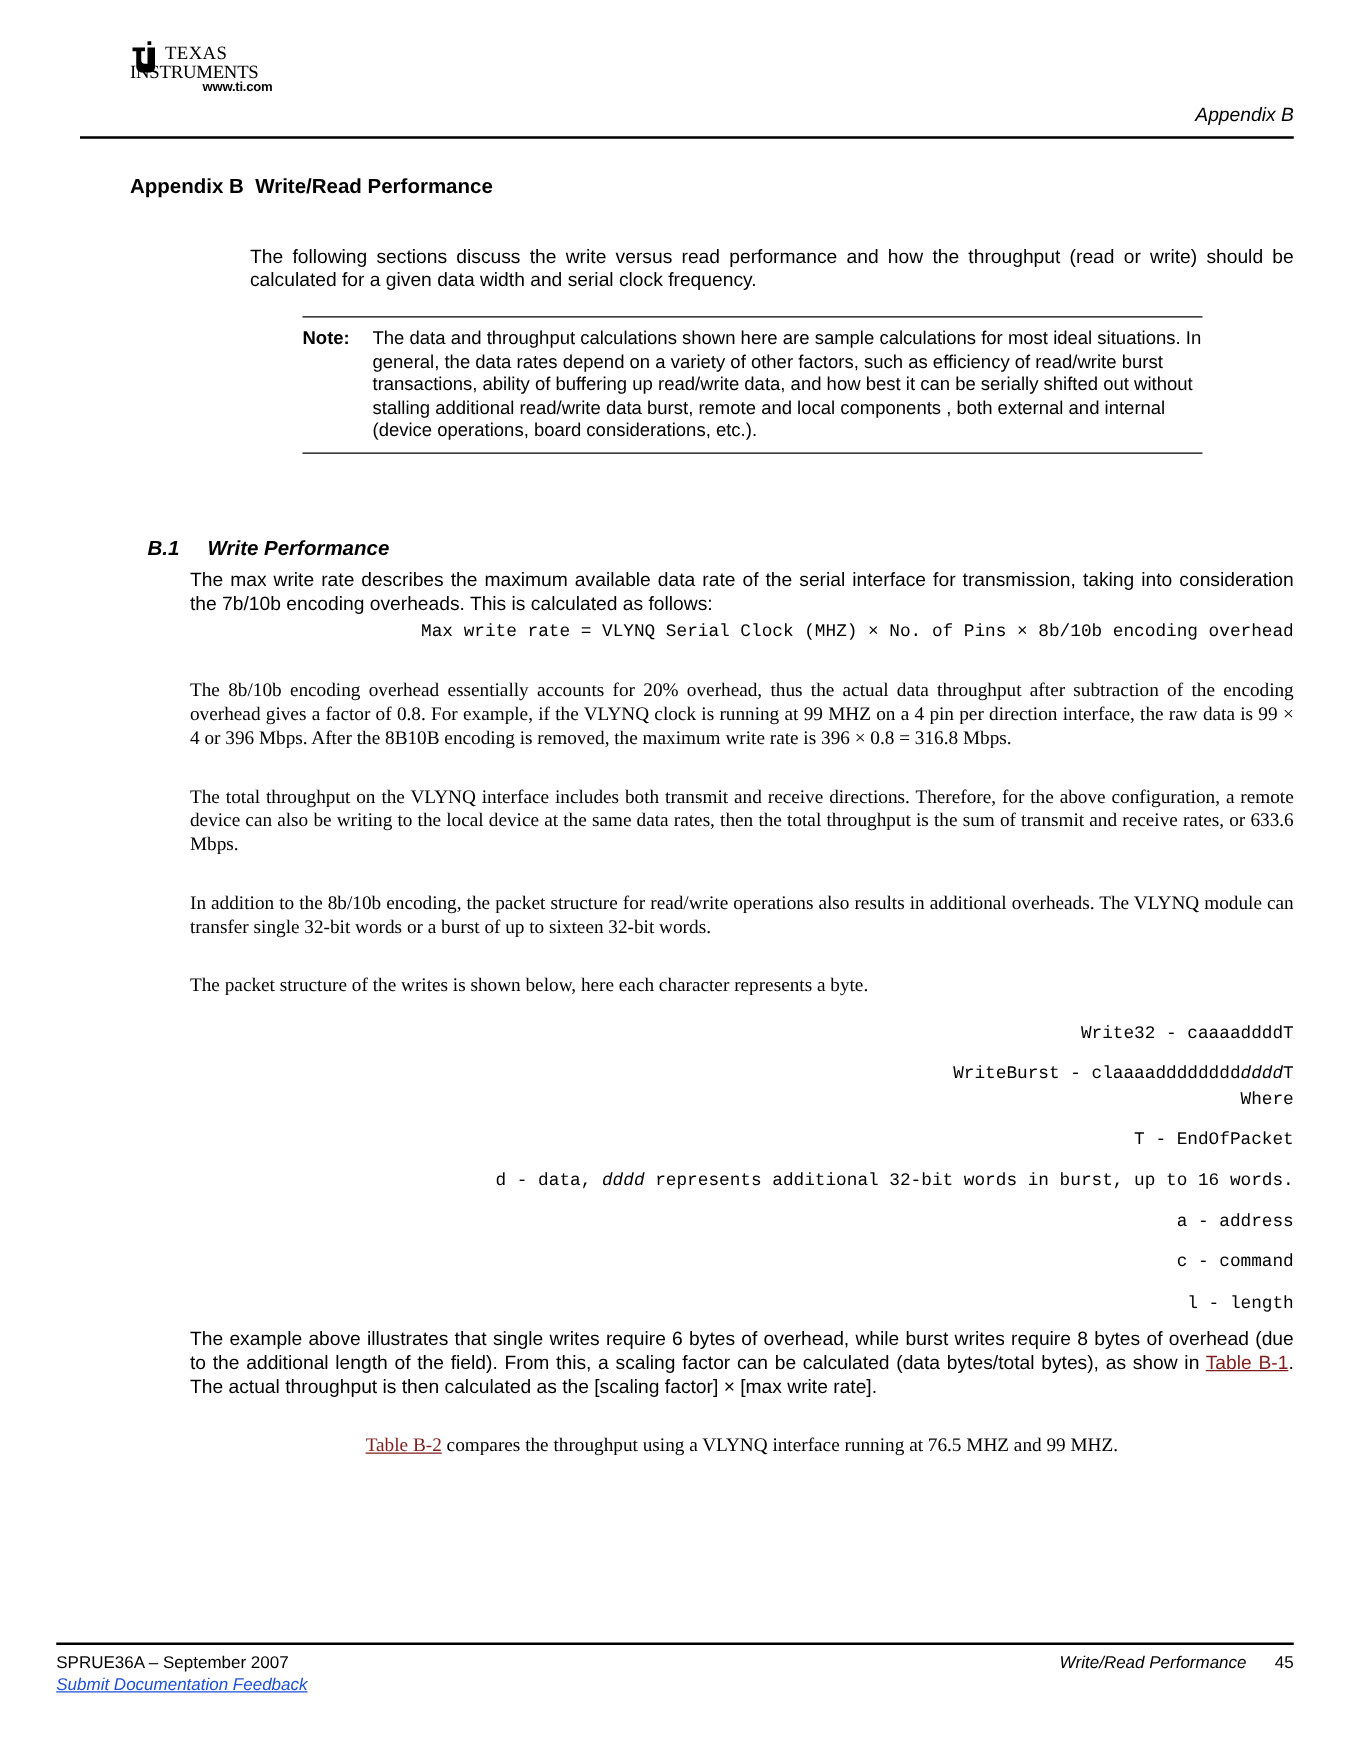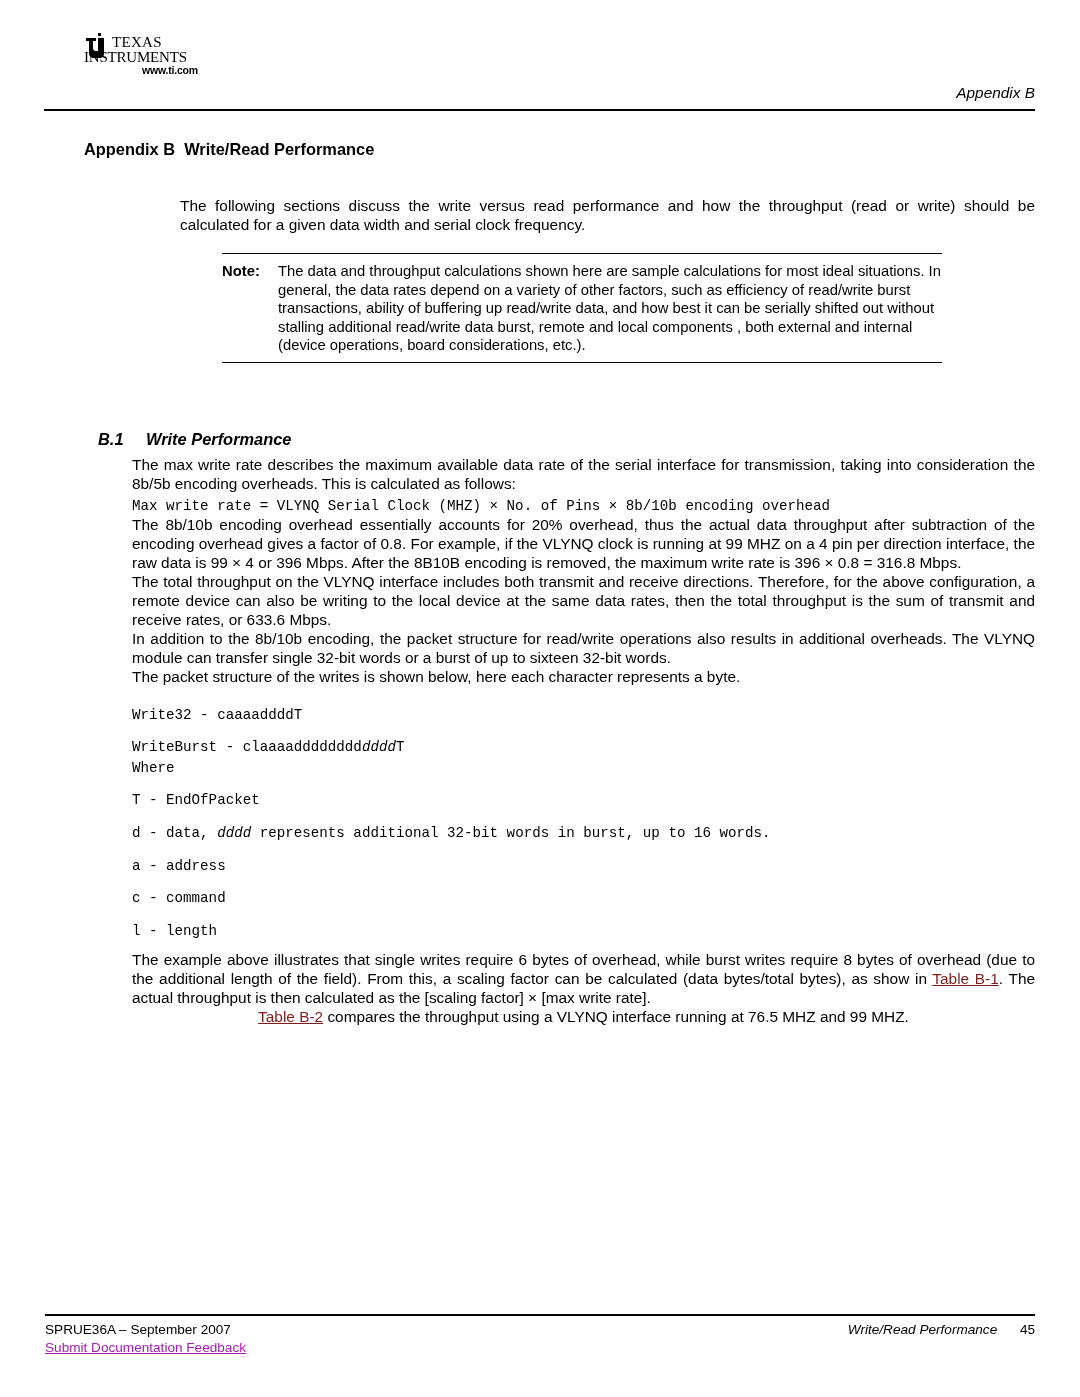--- a/index.html
+++ b/index.html
@@ -8,21 +8,21 @@
     background: #fff;
     font-family: Arial, Helvetica, sans-serif;
     color: #000;
     font-size: 15.4px;
     line-height: 1.23;
   }
   .page {
     width: 1080px;
     height: 1397px;
     position: relative;
-    padding: 30px 45px 40px 44px;
+    padding: 30px 45px 40px 64px;
   }
   .header-area {
     position: relative;
     height: 75px;
   }
   .logo {
     display: inline-block;
     vertical-align: top;
     margin-top: 2px;
     margin-left: 40px;
@@ -96,46 +96,46 @@
     font-size: 16.4px;
   }
   .section-num { display:inline-block; width: 48px; margin-left: 14px; }
   .body-block {
     margin-left: 88px;
     margin-right: 0;
     margin-top: 6px;
     font-size: 15.4px;
     text-align: justify;
   }
-  .body-block.mt { margin-top: 0; }
+  .body-block.mt { margin-top: 28px; font-family: Liberation Serif, serif; }
   .mono {
     font-family: "Courier New", Courier, monospace;
     font-size: 14.2px;
-    text-align: left;
+    text-align: right;
     line-height: 1.45;
   }
   .mono.tight { margin-top:2px; }
   .mono .it { font-style: italic; }
   .link-blue { color: #7f1d1d; }
   .footer {
     position: absolute;
     bottom: 40px;
     left: 45px; right: 45px;
   }
   .footer-rule {
     border:0;
     border-top: 2.2px solid #000;
     margin:0 0 6px 0;
   }
   .footer-line1 { font-size: 13.6px; position: relative; height:17px; }
   .footer-l { position:absolute; left:0; }
   .footer-r { position:absolute; right:0;margin-left:44px; }
   .footer-r .pn { display:inline-block; width:34px; text-align:right; }
   .footer-line2 { font-size: 13.6px; margin-top:1px; }
-  .footer-line2 .lnk { color:#a21caf; }
+  .footer-line2 .lnk { color:#1d4ed8; font-style: italic; }
 </style>
 </head>
 <body>
 
 <div class="page">
 
   <div class="header-area">
     <div class="logo">
       <svg width="118" height="34" viewBox="0 0 118 34">
         <g fill="#000">
@@ -163,21 +163,21 @@
   <div class="note-block">
     <div class="note-label">Note:</div>
     <div class="note-text">The data and throughput calculations shown here are sample calculations for most ideal situations. In general, the data rates depend on a variety of other factors, such as efficiency of read/write burst transactions, ability of buffering up read/write data, and how best it can be serially shifted out without stalling additional read/write data burst, remote and local components , both external and internal (device operations, board considerations, etc.).</div>
   </div>
   <hr class="note-rule second">
 
   <div class="section-hdr">
     <span class="section-num">B.1</span><span>Write Performance</span>
   </div>
 
-  <div class="body-block">The max write rate describes the maximum available data rate of the serial interface for transmission, taking into consideration the 8b/5b encoding overheads. This is calculated as follows:</div>
+  <div class="body-block">The max write rate describes the maximum available data rate of the serial interface for transmission, taking into consideration the 7b/10b encoding overheads. This is calculated as follows:</div>
   <div class="body-block mono tight">Max write rate = VLYNQ Serial Clock (MHZ) × No. of Pins × 8b/10b encoding overhead</div>
 
   <div class="body-block mt">The 8b/10b encoding overhead essentially accounts for 20% overhead, thus the actual data throughput after subtraction of the encoding overhead gives a factor of 0.8. For example, if the VLYNQ clock is running at 99 MHZ on a 4 pin per direction interface, the raw data is 99 × 4 or 396 Mbps. After the 8B10B encoding is removed, the maximum write rate is 396 × 0.8 = 316.8 Mbps.</div>
   <div class="body-block mt">The total throughput on the VLYNQ interface includes both transmit and receive directions. Therefore, for the above configuration, a remote device can also be writing to the local device at the same data rates, then the total throughput is the sum of transmit and receive rates, or 633.6 Mbps.</div>
   <div class="body-block mt">In addition to the 8b/10b encoding, the packet structure for read/write operations also results in additional overheads. The VLYNQ module can transfer single 32-bit words or a burst of up to sixteen 32-bit words.</div>
   <div class="body-block mt">The packet structure of the writes is shown below, here each character represents a byte.</div>
 
   <div class="body-block mono" style="margin-top:18px;">Write32 - caaaaddddT</div>
   <div class="body-block mono" style="margin-top:12px;">
     <span>WriteBurst - claaaadddddddd</span><span class="it">dddd</span><span>T</span>

